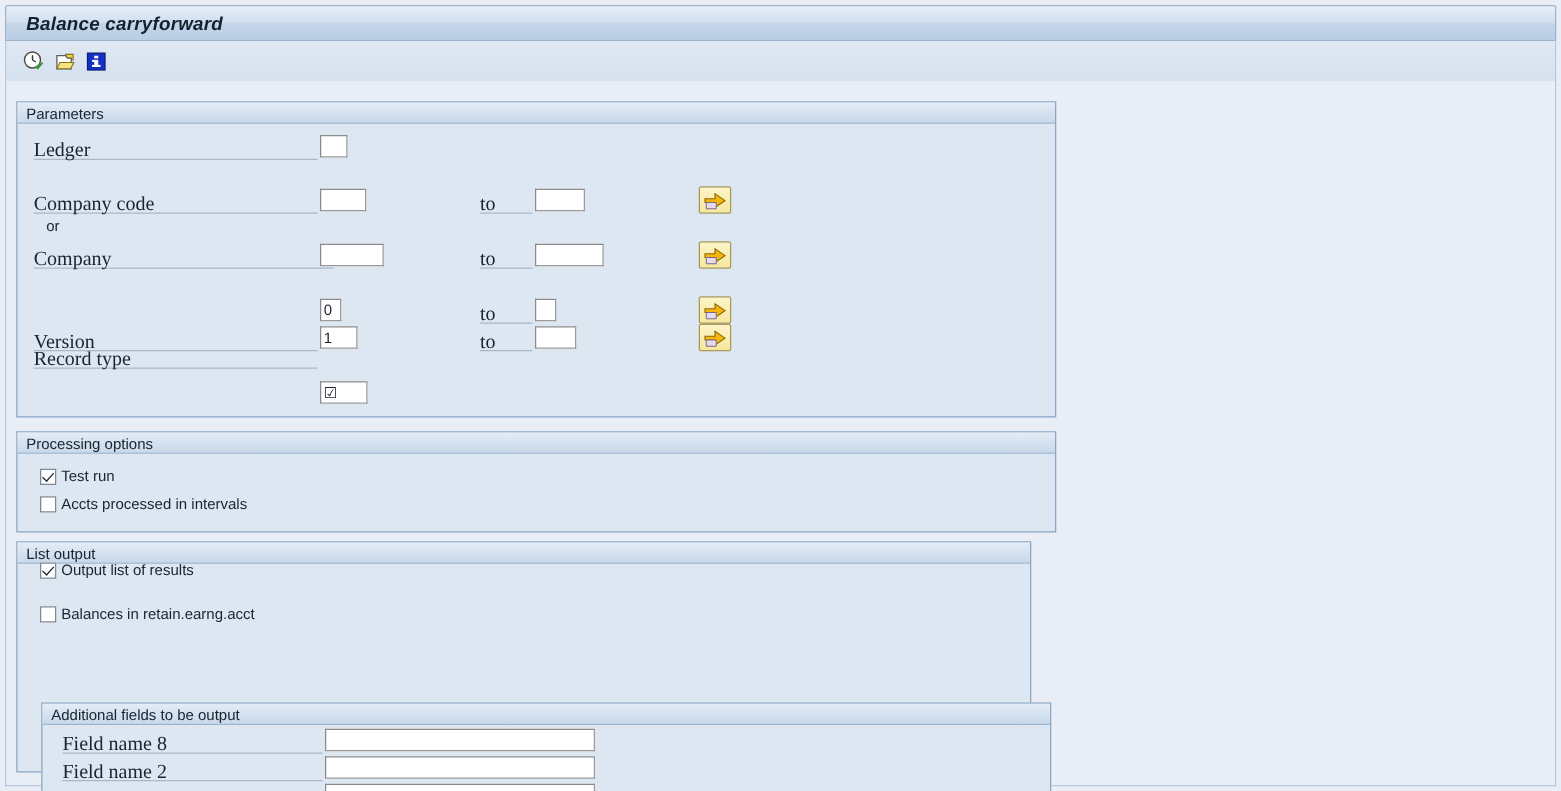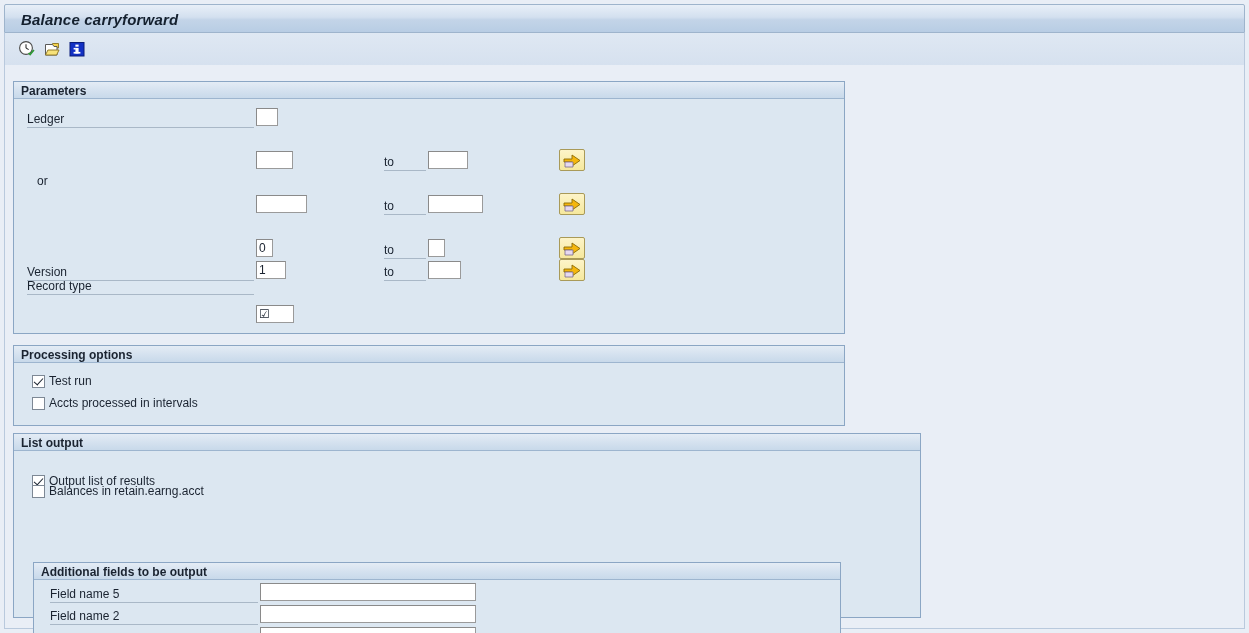--- a/index.html
+++ b/index.html
@@ -95,50 +95,50 @@
     background: linear-gradient(to bottom, #e4ecf5 0%, #d4e1ef 55%, #c8d9ea 100%);
     border-bottom: 1px solid #9db5cf;
     box-sizing: border-box;
   }
   .gb-header .gb-title {
     position: absolute;
     left: 7px; top: 2px;
     font-size: 12px;
     color: #1a2330;
     white-space: nowrap;
-    font-weight: bold;
   }
 
   #gb-parameters {
     left: 8px; top: 16px;
     width: 832px; height: 253px;
   }
   #gb-processing {
     left: 8px; top: 280px;
     width: 832px; height: 81px;
   }
   #gb-listoutput {
     left: 8px; top: 368px;
-    width: 908px; height: 185px;
+    width: 812px; height: 185px;
   }
   #gb-addfields {
     left: 19px; top: 128px;
     width: 808px; height: 80px;
   }
 
   
   .fld-label {
     position: absolute;
-    font-size: 12px;
+    font-size: 16px;
     color: #1a2330;
     white-space: nowrap;
     border-bottom: 1px solid #a9b8c7;
     box-sizing: border-box;
     padding-top: 2px;
     height: 18px;
+    font-family: Liberation Serif, serif;
   }
   .plain-label {
     position: absolute;
     font-size: 12px;
     color: #1a2330;
     white-space: nowrap;
   }
 
   .inp {
     position: absolute;
@@ -240,32 +240,34 @@
 <div id="content-frame">
 
   <div id="gb-parameters" class="groupbox">
     <div class="gb-header">
       <span class="gb-title">Parameters</span>
     </div>
 
     <div class="fld-label" style="left:13px; top:28px; width:227px;">Ledger</div>
     <input class="inp" style="left: 242px; top: 26px; width: 22px;" value="">
 
+    <div class="fld-label" style="left:13px; top:71px; width:227px;">Company code</div>
     <input class="inp" style="left: 242px; top: 69px; width: 37px;" value="">
     <div class="fld-label" style="left:370px; top:71px; width:42px;">to</div>
     <input class="inp" style="left: 414px; top: 69px; width: 40px;" value="">
     <div class="selbtn" style="left:545px; top:67px;">
       <svg width="20" height="17" viewBox="0 0 20 17">
         <path d="M1 7 h8 v-4 l8 5.5 l-8 5.5 v-4 h-8 z" fill="#f5b60c" stroke="#8a6a06" stroke-width="0.9"></path>
         <path d="M2 10 h8 v5 h-8 z" fill="#e6d9f0" stroke="#7a6a8a" stroke-width="0.8"></path>
       </svg>
     </div>
 
     <div class="plain-label" style="left:23px; top:92px;">or</div>
 
+    <div class="fld-label" style="left:13px; top:115px; width:240px;">Company</div>
     <input class="inp" style="left: 242px; top: 113px; width: 51px;" value="">
     <div class="fld-label" style="left:370px; top:115px; width:42px;">to</div>
     <input class="inp" style="left: 414px; top: 113px; width: 55px;" value="">
     <div class="selbtn" style="left:545px; top:111px;">
       <svg width="20" height="17" viewBox="0 0 20 17">
         <path d="M1 7 h8 v-4 l8 5.5 l-8 5.5 v-4 h-8 z" fill="#f5b60c" stroke="#8a6a06" stroke-width="0.9"></path>
         <path d="M2 10 h8 v5 h-8 z" fill="#e6d9f0" stroke="#7a6a8a" stroke-width="0.8"></path>
       </svg>
     </div>
 
@@ -308,36 +310,36 @@
       <span class="cbox"></span>
       <span class="cblabel">Accts processed in intervals</span>
     </div>
   </div>
 
   <div id="gb-listoutput" class="groupbox">
     <div class="gb-header">
       <span class="gb-title">List output</span>
     </div>
 
-    <div class="cbrow" style="left:18px; top:40px;align-items:center;">
+    <div class="cbrow" style="left:18px; top:15px;align-items:center;">
       <span class="cbox checked"></span>
       <span class="cblabel">Output list of results</span>
     </div>
 
     <div class="cbrow" style="left:18px; top:50px;">
       <span class="cbox"></span>
       <span class="cblabel">Balances in retain.earng.acct</span>
     </div>
 
     <div id="gb-addfields" class="groupbox">
       <div class="gb-header">
         <span class="gb-title">Additional fields to be output</span>
       </div>
 
-      <div class="fld-label" style="left:16px; top:22px; width:208px;">Field name 5</div>
+      <div class="fld-label" style="left:16px; top:22px; width:208px;">Field name 8</div>
       <input class="inp" style="left: 226px; top: 20px; width: 216px;" value="">
 
       <div class="fld-label" style="left:16px; top:44px; width:208px;">Field name 2</div>
       <input class="inp" style="left: 226px; top: 42px; width: 216px;" value="">
 
       <div class="fld-label" style="left:16px; top:66px; width:208px;">Field name 3</div>
       <input class="inp" style="left: 226px; top: 64px; width: 216px;" value="">
     </div>
   </div>
 

